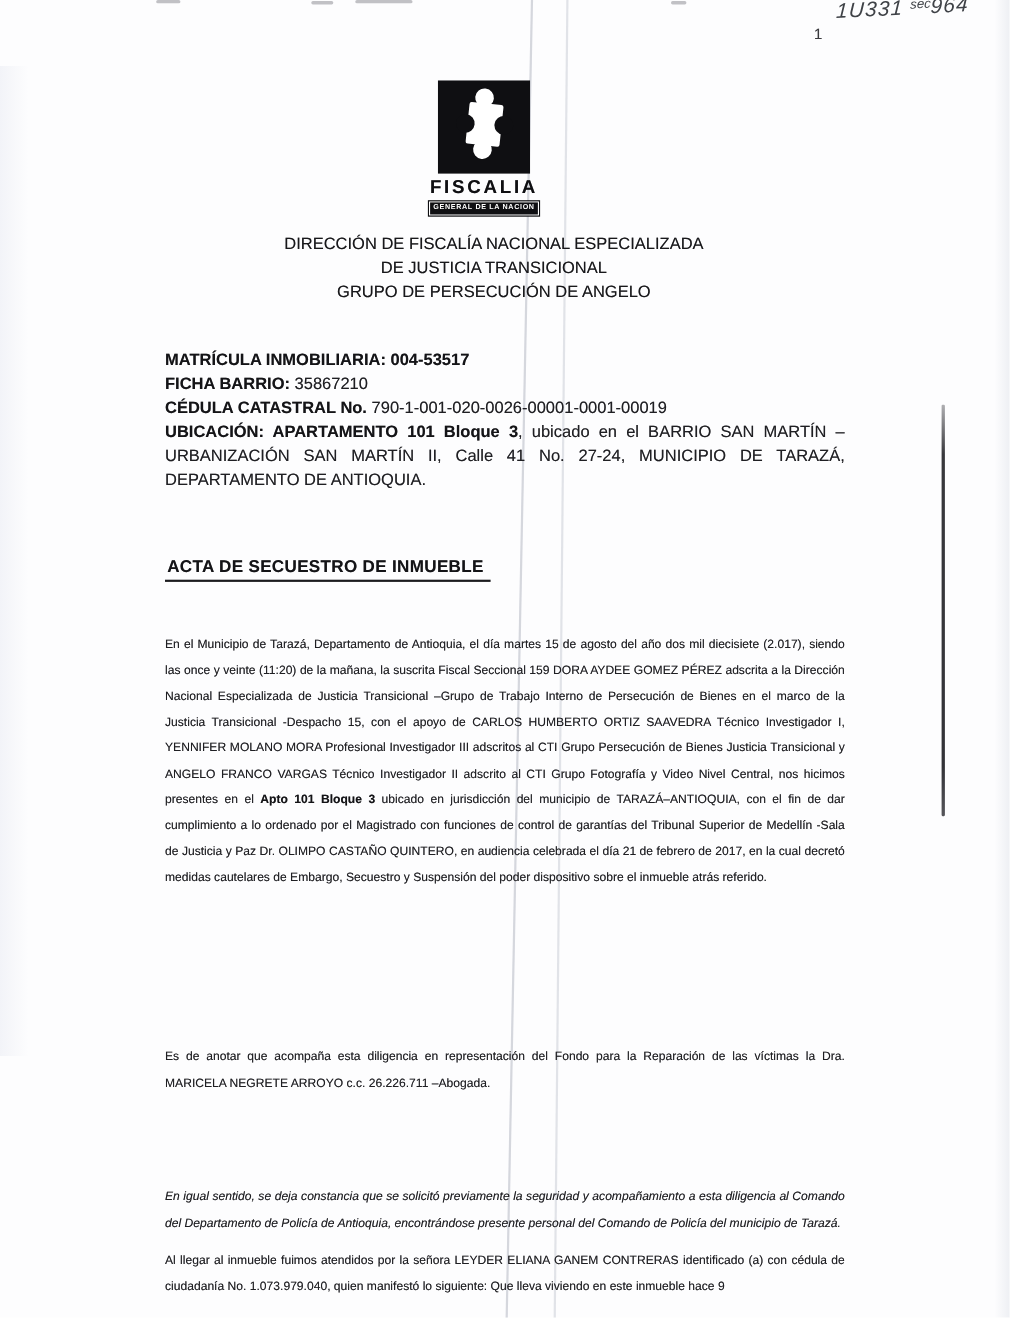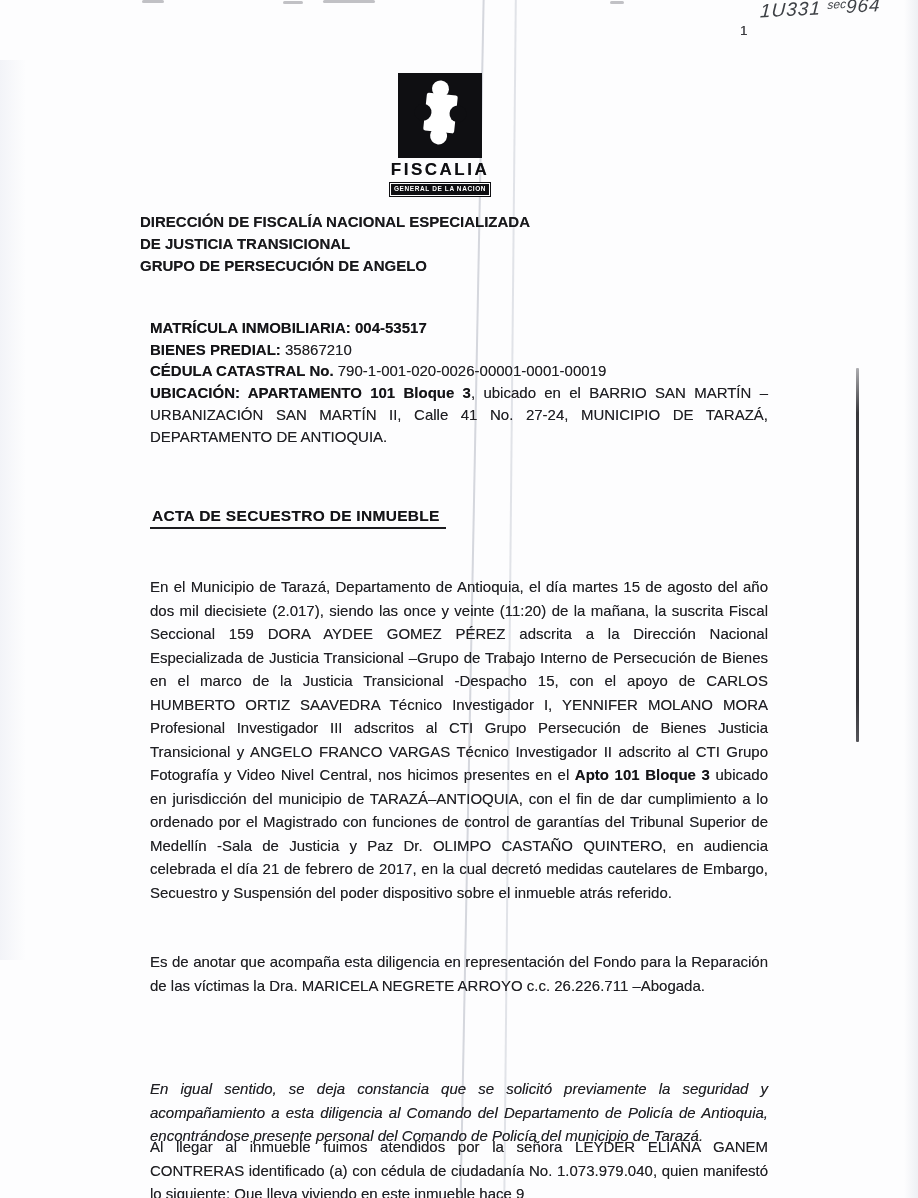--- a/index.html
+++ b/index.html
@@ -41,34 +41,34 @@
   
   .logo-block{position:absolute;left:0;top:73px;width:918px;text-align:center;
     transform:translateX(-19px);line-height:1;}
   .logo-box{display:block;margin:0 auto;}
   .logo-wordmark{display:block;margin-top:3px;font-weight:bold;font-size:17px;
     letter-spacing:2.5px;color:#0f0f12;}
   .logo-banner{display:inline-block;margin-top:2px;background:#0f0f12;color:#fff;
     font-size:6.5px;font-weight:bold;letter-spacing:.6px;padding:2px 3px;
     border:1px solid #fff;outline:1px solid #0f0f12;text-shadow:none;}
   
-  .letterhead{position:absolute;left:140px;top:211px;width:618px;
-    font-weight:bold;font-size:15px;line-height:22px;color:#18181b;}
+  .letterhead{position:absolute;left:140px;top:211px;width:618px;text-align:center;
+    font-weight:normal;font-size:15px;line-height:22px;color:#18181b;}
   
   .case-info{position:absolute;left:150px;top:317px;width:618px;
     font-size:15px;line-height:21.7px;}
   .case-info b{color:#141417;}
   .ubicacion{text-align:justify;margin:0;}
   
   .title-wrap{position:absolute;left:150px;top:507px;width:618px;text-align:left;}
   .doc-title{display:inline-block;font-weight:bold;font-size:15.5px;letter-spacing:.3px;
     color:#141417;border-bottom:2px solid #1c1c1f;padding:0 6px 2px 2px;}
   
   .para{position:absolute;left:150px;width:618px;margin:0;
-    font-size:15px;line-height:23.5px;text-align:justify;}
+    font-size:11px;line-height:23.5px;text-align:justify;}
   .p1{top:575px;}
   .p2{top:950px;}
   .p3{top:1077px;font-style:italic;}
   .p4{top:1135px;}
   .para b{color:#141417;}
 </style>
 </head>
 <body>
 
 <div class="doc">
@@ -105,21 +105,21 @@
 
   <div class="letterhead">
     <div>DIRECCIÓN DE FISCALÍA NACIONAL ESPECIALIZADA</div>
     <div>DE JUSTICIA TRANSICIONAL</div>
     <div>GRUPO DE PERSECUCIÓN DE ANGELO</div>
   </div>
 
   <div class="case-info">
     <div><b>MATRÍCULA INMOBILIARIA:</b>
       <b>004-53517</b></div>
-    <div><b>BIENES PREDIAL:</b>
+    <div><b>FICHA BARRIO:</b>
       <span>35867210</span></div>
     <div><b>CÉDULA CATASTRAL No.</b>
       <span>790-1-001-020-0026-00001-0001-00019</span></div>
     <p class="ubicacion"><b>UBICACIÓN: APARTAMENTO 101 Bloque 3</b><span>, ubicado en el BARRIO SAN MARTÍN –URBANIZACIÓN SAN MARTÍN II, Calle 41 No. 27-24, MUNICIPIO DE TARAZÁ, DEPARTAMENTO DE ANTIOQUIA.</span></p>
   </div>
 
   <div class="title-wrap">
     <span class="doc-title">ACTA DE SECUESTRO DE INMUEBLE</span>
   </div>
 

